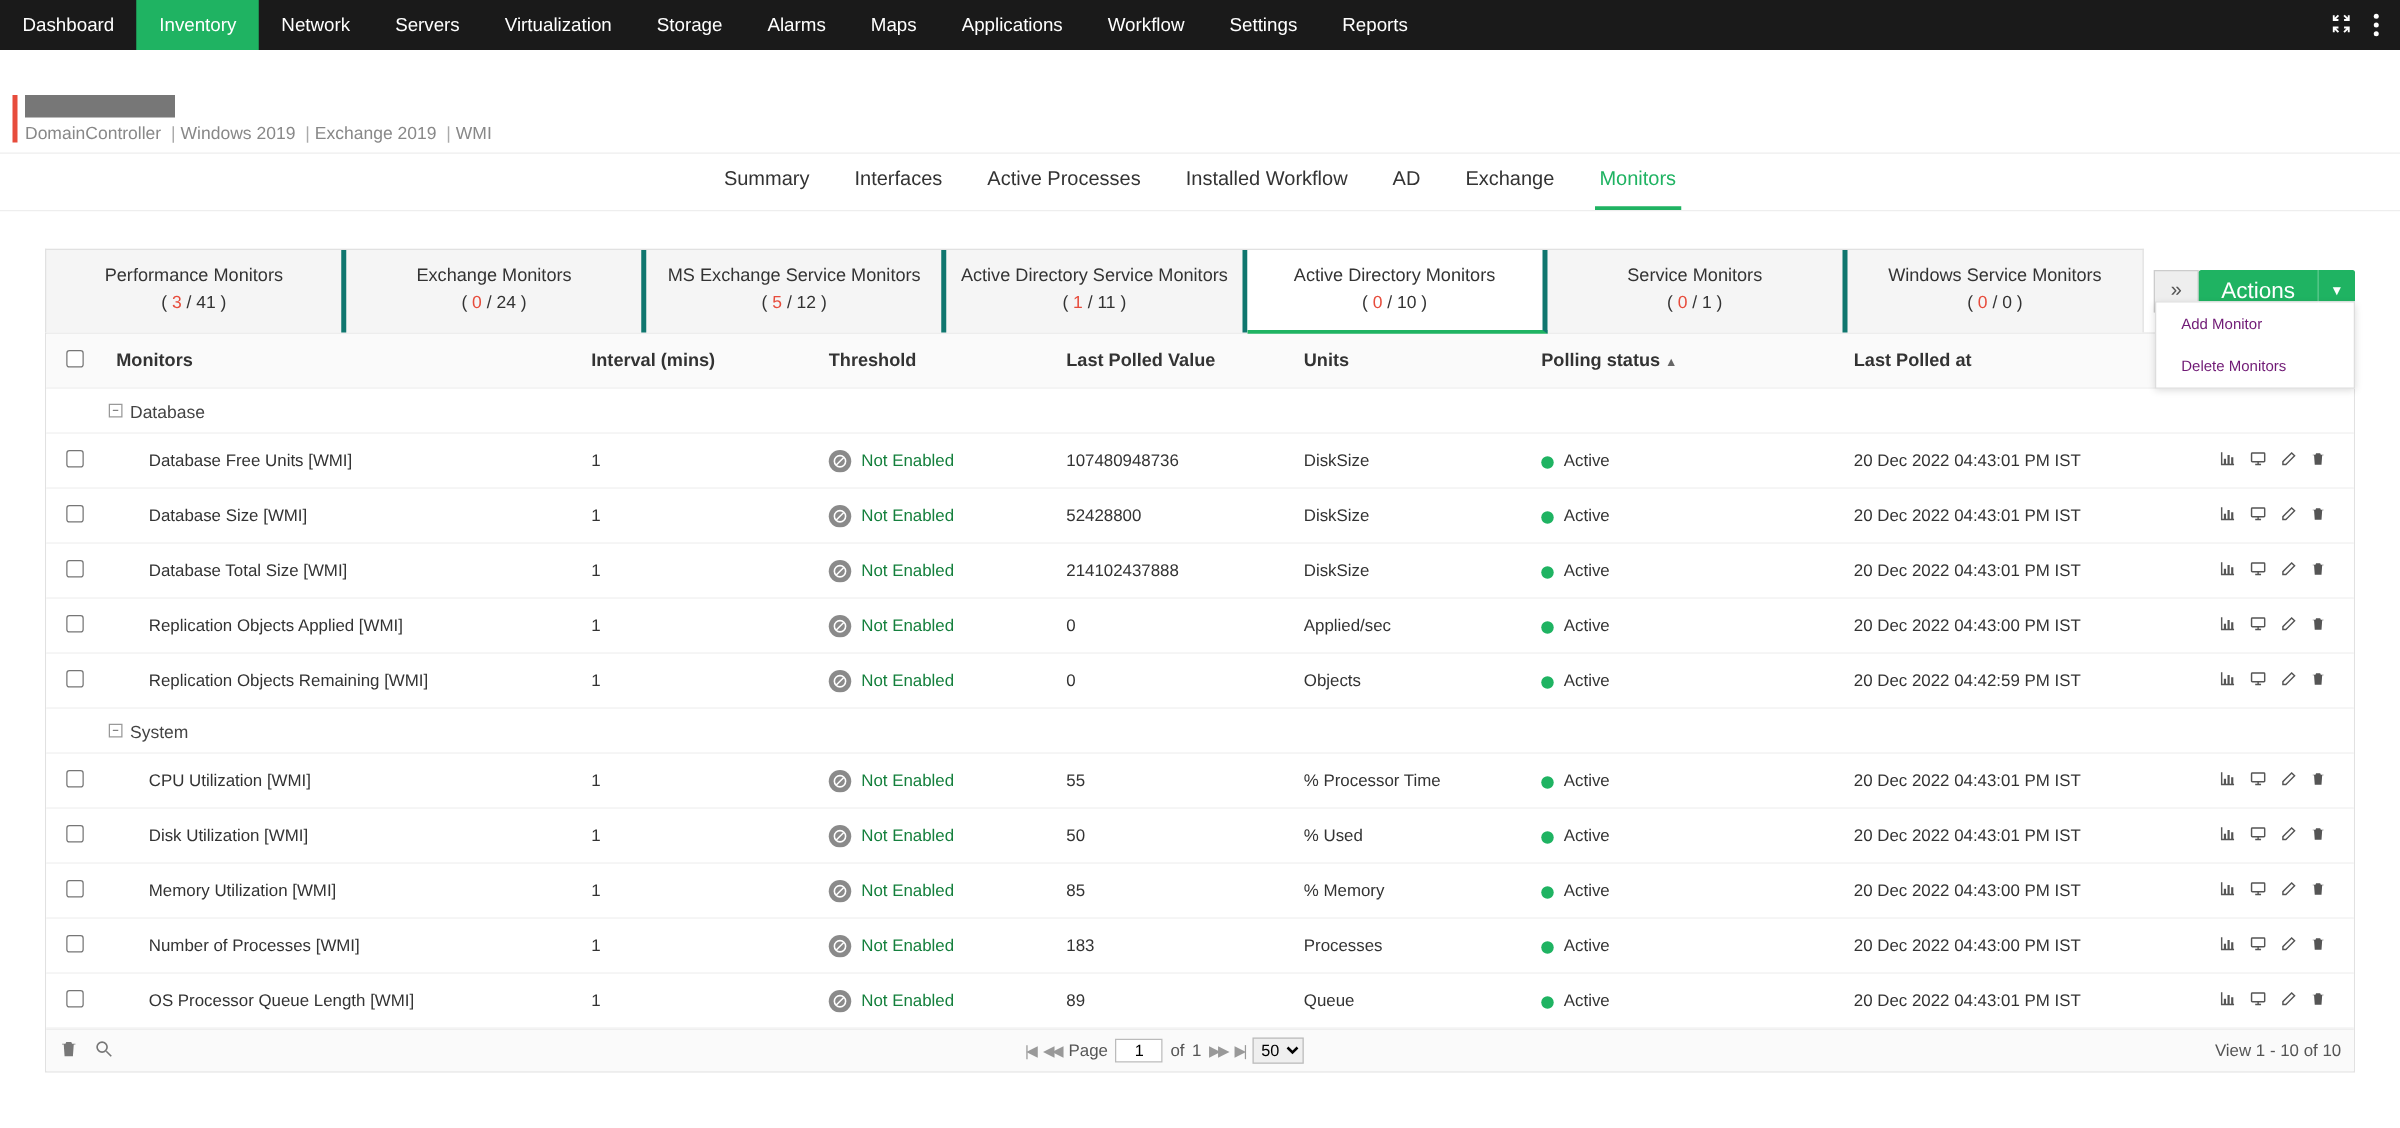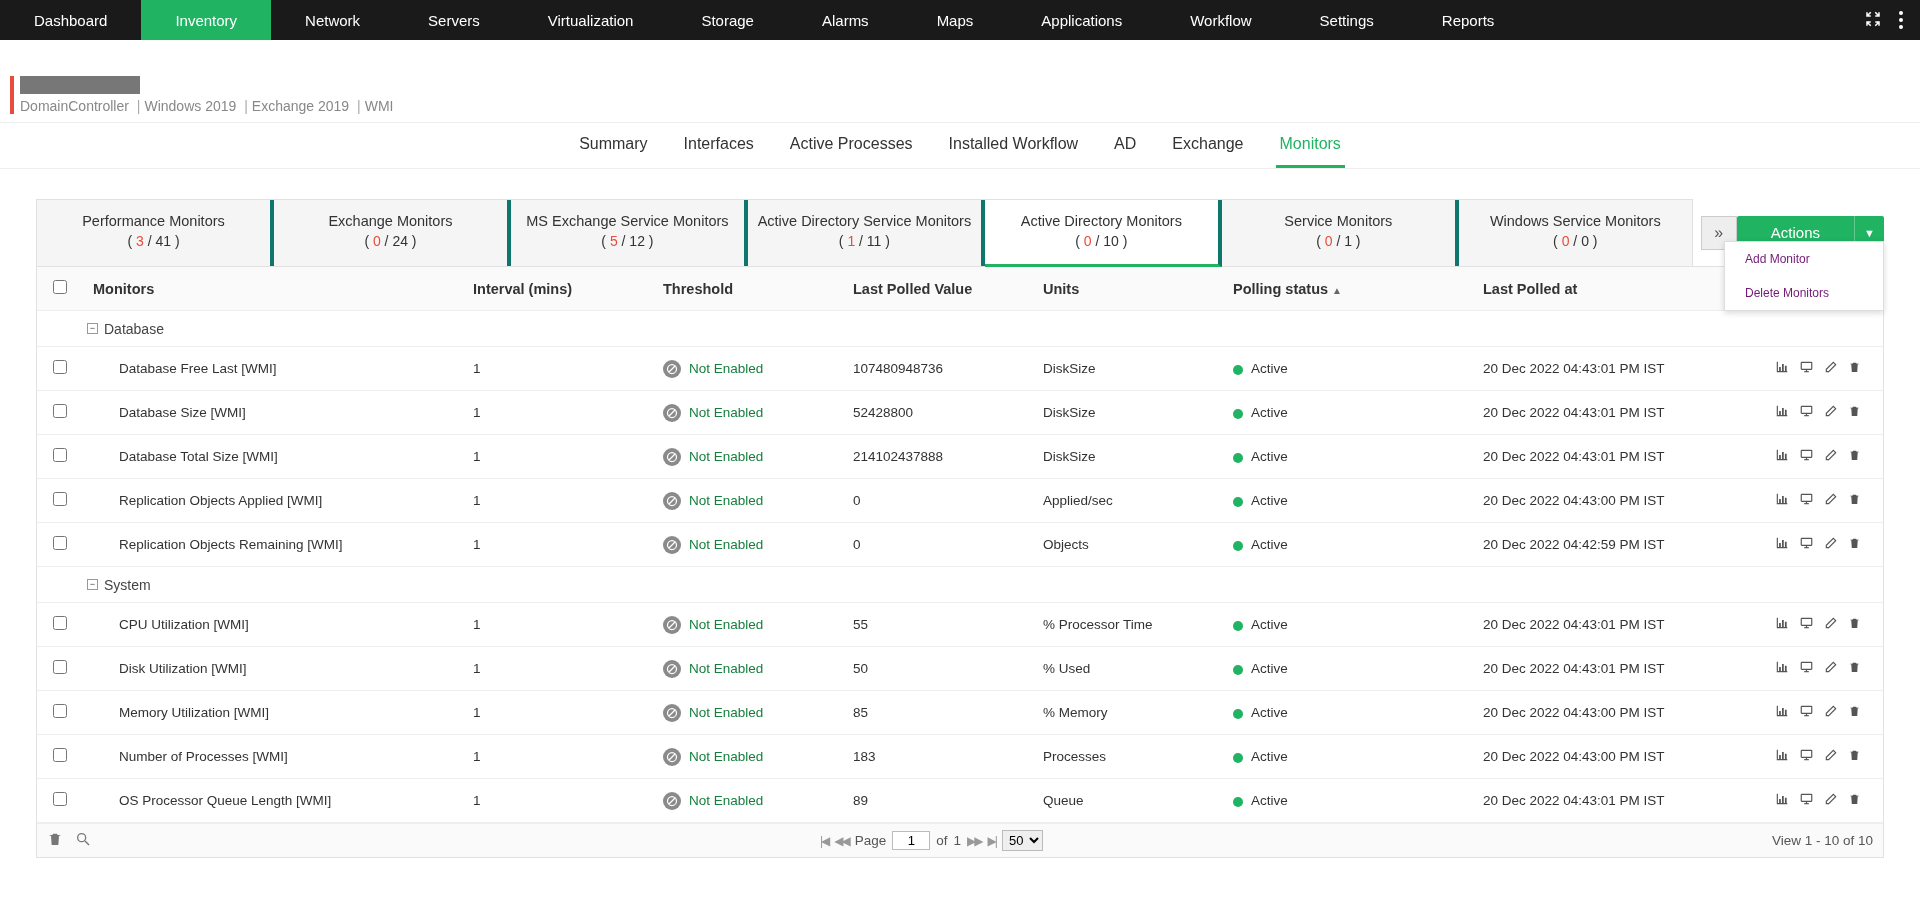--- a/index.html
+++ b/index.html
@@ -14,21 +14,21 @@
   
   .topnav {
     background: #1a1a1a;
     height: 40px;
     display: flex;
     align-items: center;
     padding: 0 0 0 0;
   }
   .topnav .nav-item {
     color: #fff;
-    padding: 0 34px;
+    padding: 0 18px;
     height: 40px;
     display: flex;
     align-items: center;
     font-size: 15px;
     cursor: pointer;
   }
   .topnav .nav-item.active {
     background: #1fb362;
   }
   .topnav-right {
@@ -168,24 +168,24 @@
     display: flex;
     align-items: stretch;
     background: #1fb362;
     color: #fff;
     border-radius: 2px;
     overflow: hidden;
     cursor: pointer;
     height: 34px;
   }
   .actions-btn .lbl {
-    padding: 0 34px;
-    display: flex;
-    align-items: center;
-    font-size: 15px;
+    padding: 0 18px;
+    display: flex;
+    align-items: center;
+    font-size: 18px;
   }
   .actions-btn .caret {
     width: 30px;
     display: flex;
     align-items: center;
     justify-content: center;
     border-left: 1px solid rgba(255,255,255,0.3);
     font-size: 11px;
   }
   .actions-menu {
@@ -400,21 +400,21 @@
         <div class="cell c-lpa">Last Polled at</div>
         <div class="cell c-act"></div>
       </div>
     <div id="grid-body">
         <div class="grid-row grid-group">
           <span class="ghandle">−</span>
           <span>Database</span>
         </div>
         <div class="grid-row">
           <div class="cell c-chk"><input type="checkbox" style=""></div>
-          <div class="cell c-mon row">Database Free Last [WMI]</div>
+          <div class="cell c-mon row">Database Free Units [WMI]</div>
           <div class="cell c-int">1</div>
           <div class="cell c-thr">
             <div class="thr-cell">
               <span class="circle">
                 <svg viewBox="0 0 24 24">
                   <circle cx="12" cy="12" r="9" fill="none" stroke="#fff" stroke-width="2.5"></circle>
                   <line x1="6" y1="18" x2="18" y2="6" stroke="#fff" stroke-width="2.5"></line>
                 </svg>
               </span>
               <span>Not Enabled</span>

